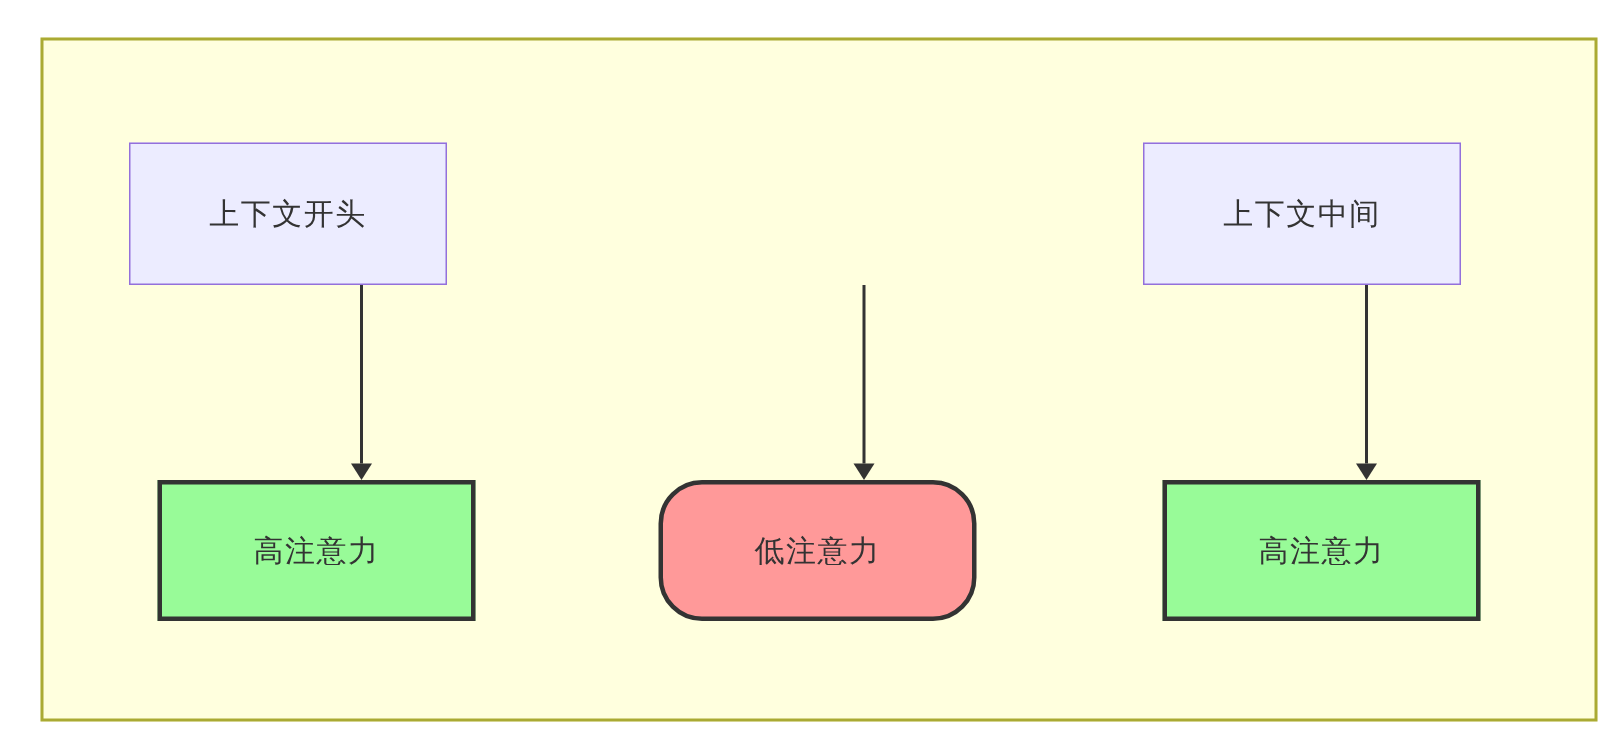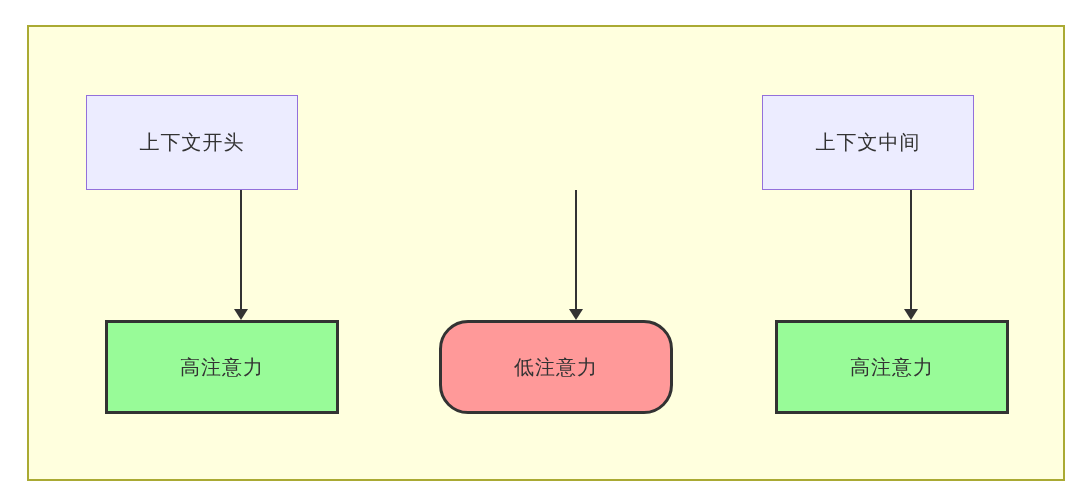--- a/index.html
+++ b/index.html
@@ -54,21 +54,21 @@
     height:95px;
     background:var(--source-node-bg);
     border:1.5px solid var(--source-node-border);
     text-align:right;
   }
   .source-1{left:57px;}
   .source-2{left:398px;}
   .source-3{left:733px;}
   .target-node{
     top:293px;
-    width:234px;
+    width:212px;
     height:94px;
     border:3px solid var(--target-node-border);
   }
   .target-1{left:76px;}
   .target-2{left:410px;}
   .target-3{left:746px;}
   .level-high{background:var(--high-attention-bg);}
   .level-low{background:var(--low-attention-bg);border-radius:29px;}
   .edge-arrow{
     position:absolute;

